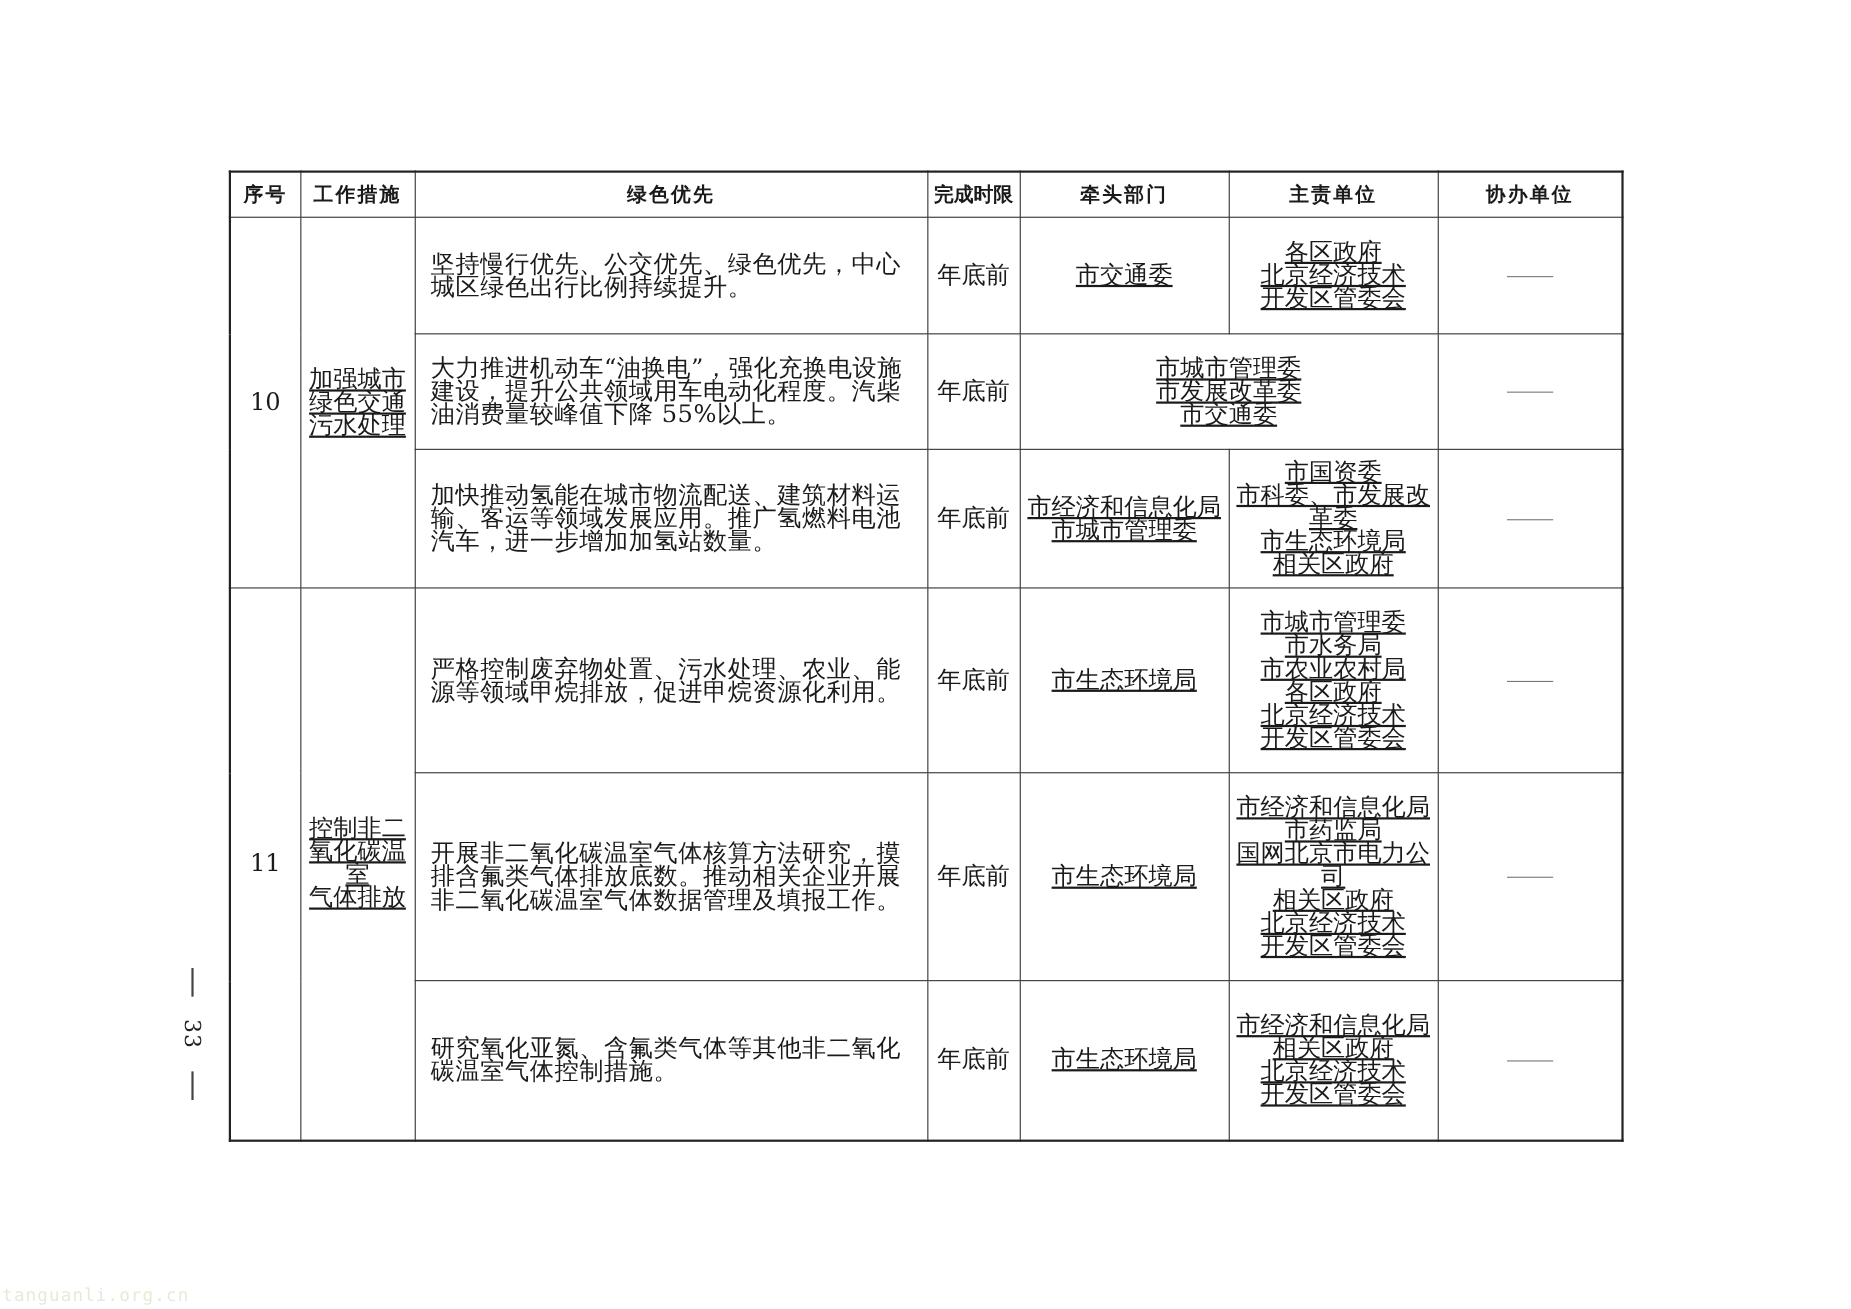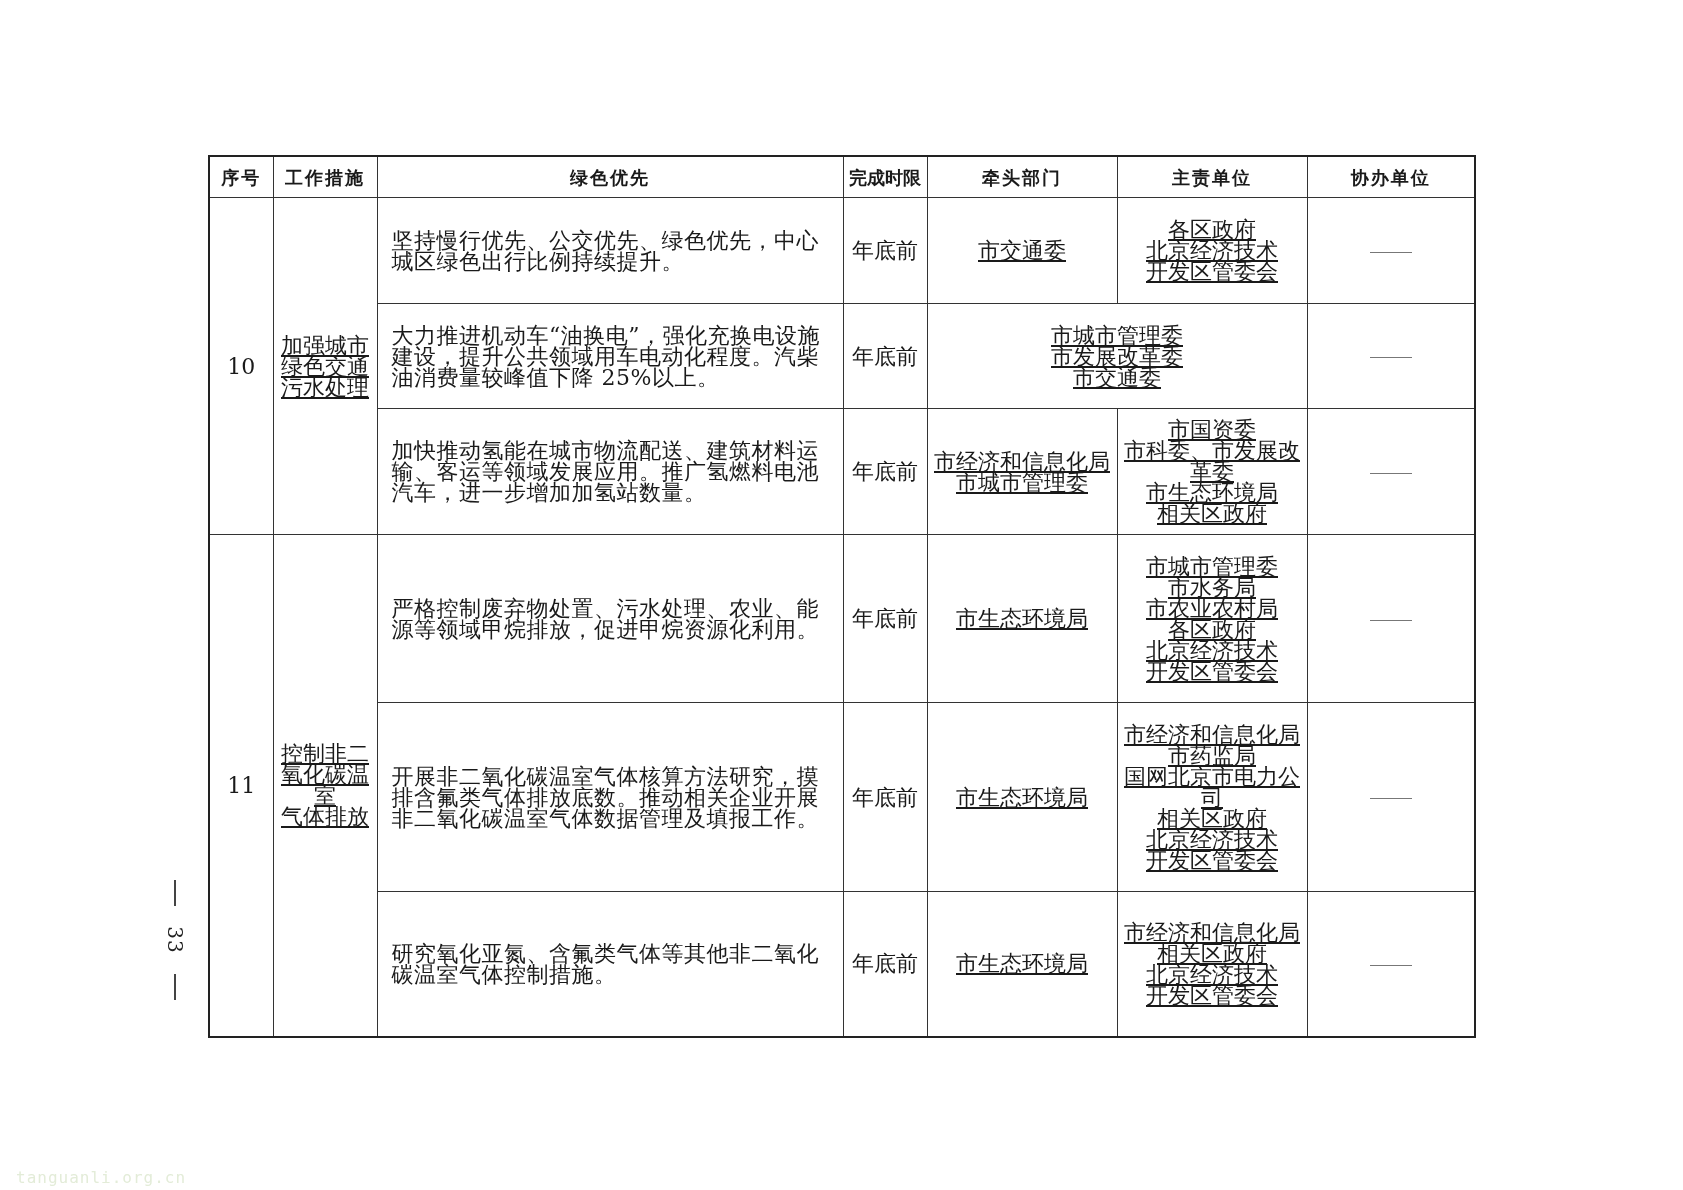--- a/index.html
+++ b/index.html
@@ -12,21 +12,21 @@
   .page-table { border: 2px solid #222; }
   .page-table th { font-family: "DejaVu Sans", "Liberation Sans", sans-serif; font-weight: bold;
                    font-size: 18px; height: 40px; letter-spacing: 2px; }
   .measure { text-align: left !important; padding: 0 10px 0 14px !important; letter-spacing: 0.5px; }
   .lines span { display: block; text-decoration: underline; }
   .dash { display: inline-block; width: 42px; border-top: 1.5px solid #777; vertical-align: middle; }
   .page-num { position: absolute; left: 160px; top: 880px; width: 30px; text-align: center;
               font-family: "DejaVu Serif", serif; font-size: 20px; color: #222; }
   .page-num .bar { display: block; width: 1.5px; height: 26px; background: #444; margin: 0 auto; }
   .page-num .num { display: block; transform: rotate(90deg); margin: 22px 0; letter-spacing: 1px; }
-  .watermark { position: absolute; left: 16px; top: 1168px; font-family: "DejaVu Sans Mono", monospace;
+  .watermark { position: absolute; left: 2px; top: 1168px; font-family: "DejaVu Sans Mono", monospace;
                font-size: 16px; color: #e3ecd8; letter-spacing: 1px; }
 </style>
 </head>
 <body>
 
 <table class="page-table">
   <colgroup>
     <col style="width:64px">
       <col style="width:104px">
       <col style="width:466px">
@@ -61,21 +61,21 @@
         <span>市交通委</span>
       </td>
       <td class="lines">
         <span>各区政府</span>
         <span>北京经济技术</span>
         <span>开发区管委会</span>
       </td>
       <td><span class="dash"></span></td>
     </tr>
     <tr style="height:105px">
-      <td class="measure">大力推进机动车“油换电”，强化充换电设施建设，提升公共领域用车电动化程度。汽柴油消费量较峰值下降 25%以上。</td>
+      <td class="measure">大力推进机动车“油换电”，强化充换电设施建设，提升公共领域用车电动化程度。汽柴油消费量较峰值下降 55%以上。</td>
       <td>年底前</td>
       <td colspan="2" class="lines">
         <span>市城市管理委</span>
         <span>市发展改革委</span>
         <span>市交通委</span>
       </td>
       <td><span class="dash"></span></td>
     </tr>
     <tr style="height:126px">
       <td class="measure">加快推动氢能在城市物流配送、建筑材料运输、客运等领域发展应用。推广氢燃料电池汽车，进一步增加加氢站数量。</td>

